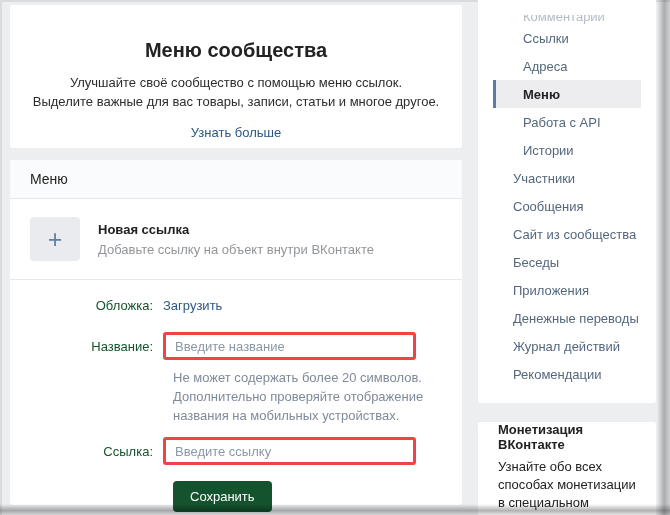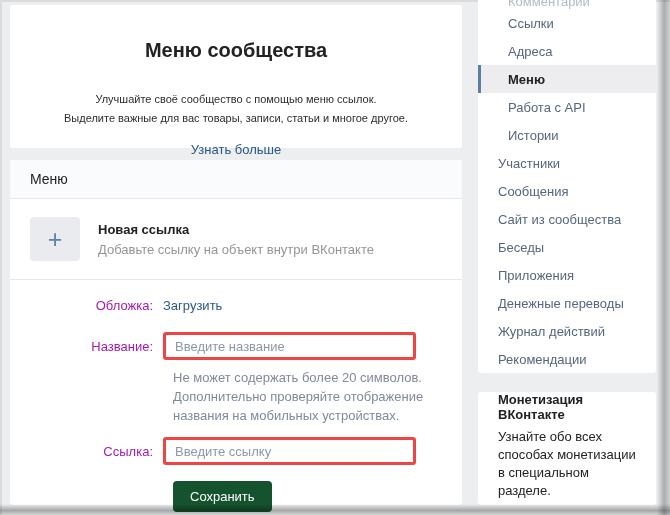--- a/index.html
+++ b/index.html
@@ -24,21 +24,21 @@
 
   .cols { position:absolute; top:5px; left:10px; display:flex; gap:16px; }
   .col-left  { width:452px; }
   .col-right { width:178px; }
 
   .card { background:#fff; border-radius:3px; }
 
   
   .promo { height:143px; text-align:center; margin-bottom:12px; }
   .promo-title { font-size:20px; font-weight:bold; padding-top:34px; color:#222; }
-  .promo-desc  { margin-top:28px; font-size:11px; line-height:19px; color:#2c2d2e; white-space:pre-line; }
+  .promo-desc  { margin-top:11px; font-size:13px; line-height:19px; color:#2c2d2e; white-space:pre-line; }
   .promo-link  { display:inline-block; margin-top:14px; color:#2a5885; text-decoration:none; cursor:pointer; }
 
   
   .menu-card { height:345px; }
   .menu-card-header {
     background:#fafbfc; border-bottom:1px solid #e7e8ec;
     padding:11px 20px; font-size:14px; color:#222; border-radius:3px 3px 0 0;
   }
   .new-link-row {
     display:flex; align-items:center; gap:18px;
@@ -48,40 +48,40 @@
     width:50px; height:44px; background:#e9ebee; border-radius:4px; flex:none;
     display:flex; align-items:center; justify-content:center;
     color:#5e81a5; font-size:25px; font-weight:300; line-height:1; cursor:pointer;
   }
   .new-link-title { font-weight:bold; font-size:13px; color:#222; }
   .new-link-desc  { margin-top:5px; font-size:13px; color:#939699; }
 
   
   .form { padding:16px 20px 0; }
   .form-row { display:flex; align-items:center; margin-bottom:13px; }
-  .form-label { width:133px; flex:none; text-align:right; padding-right:10px; color:#a21caf; }
+  .form-label { width:133px; flex:none; text-align:right; padding-right:10px; color:#14532d; }
   .upload-link { color:#2a5885; text-decoration:none; cursor:pointer; }
   .form-row.cover-row { margin-top:2px; margin-bottom:19px; }
   .text-input {
     width:253px; height:28px; border:3px solid #ef4444; border-radius:3px;
     padding:0 9px; font-size:13px; font-family:"Liberation Sans", sans-serif; color:#222; outline:none;
   }
   .text-input::placeholder { color:#8b98a8; opacity:1; }
   .form-hint {
     margin:-5px 0 12px 143px; font-size:13px; line-height:19px;
     color:#7f8a99; white-space:pre-line;
   }
   .btn-row { margin-left:143px; padding:3px 0 0; }
   .save-btn {
     background:#14532d; color:#fff; border:none; border-radius:4px;
     padding:8px 17px; font-size:13px; font-family:"Liberation Sans", sans-serif; cursor:pointer;
   }
 
   
-  .nav-card { margin-top:-5px; border-radius:0 0 3px 3px; overflow:hidden; padding:0; }
+  .nav-card { margin-top:-5px; border-radius:0 0 3px 3px; overflow:hidden; padding:15px; }
   .nav-item {
     height:28px; display:flex; align-items:center;
     padding-left:20px; color:#55677d; cursor:pointer; white-space:nowrap;
   }
   .nav-item.sub { padding-left:30px; }
   .nav-item.active {
     background:#ededf0; border-left:3px solid #597da3; padding-left:27px;
     font-weight:bold; color:#222;
   }
   .nav-item.clipped { height:9px; overflow:hidden; align-items:flex-end; opacity:.45; }

